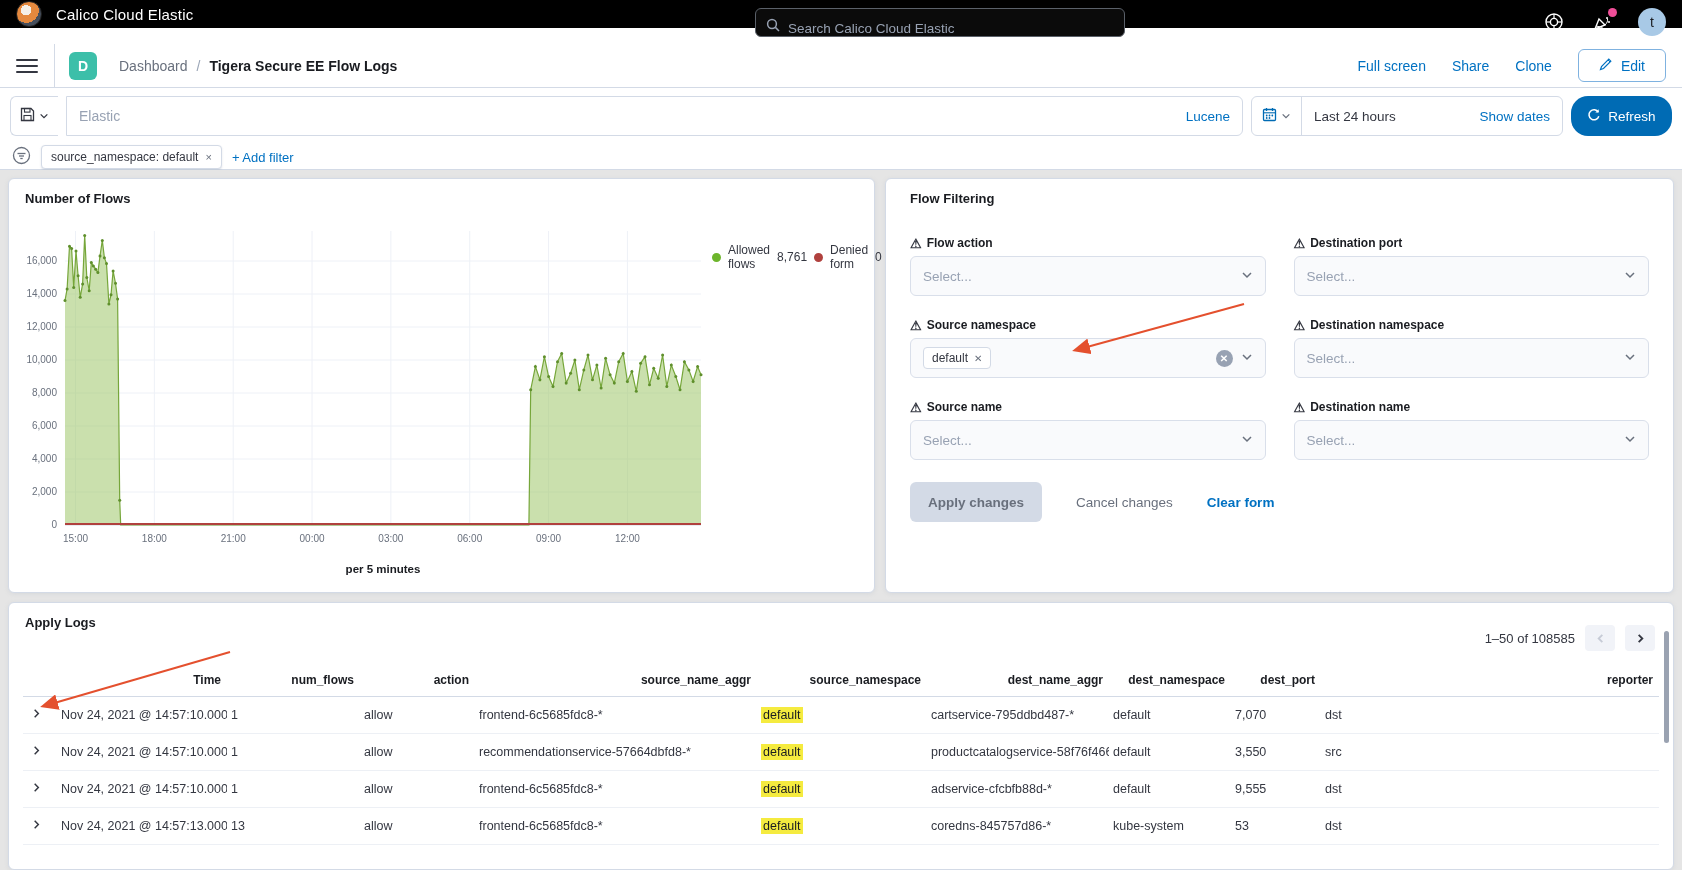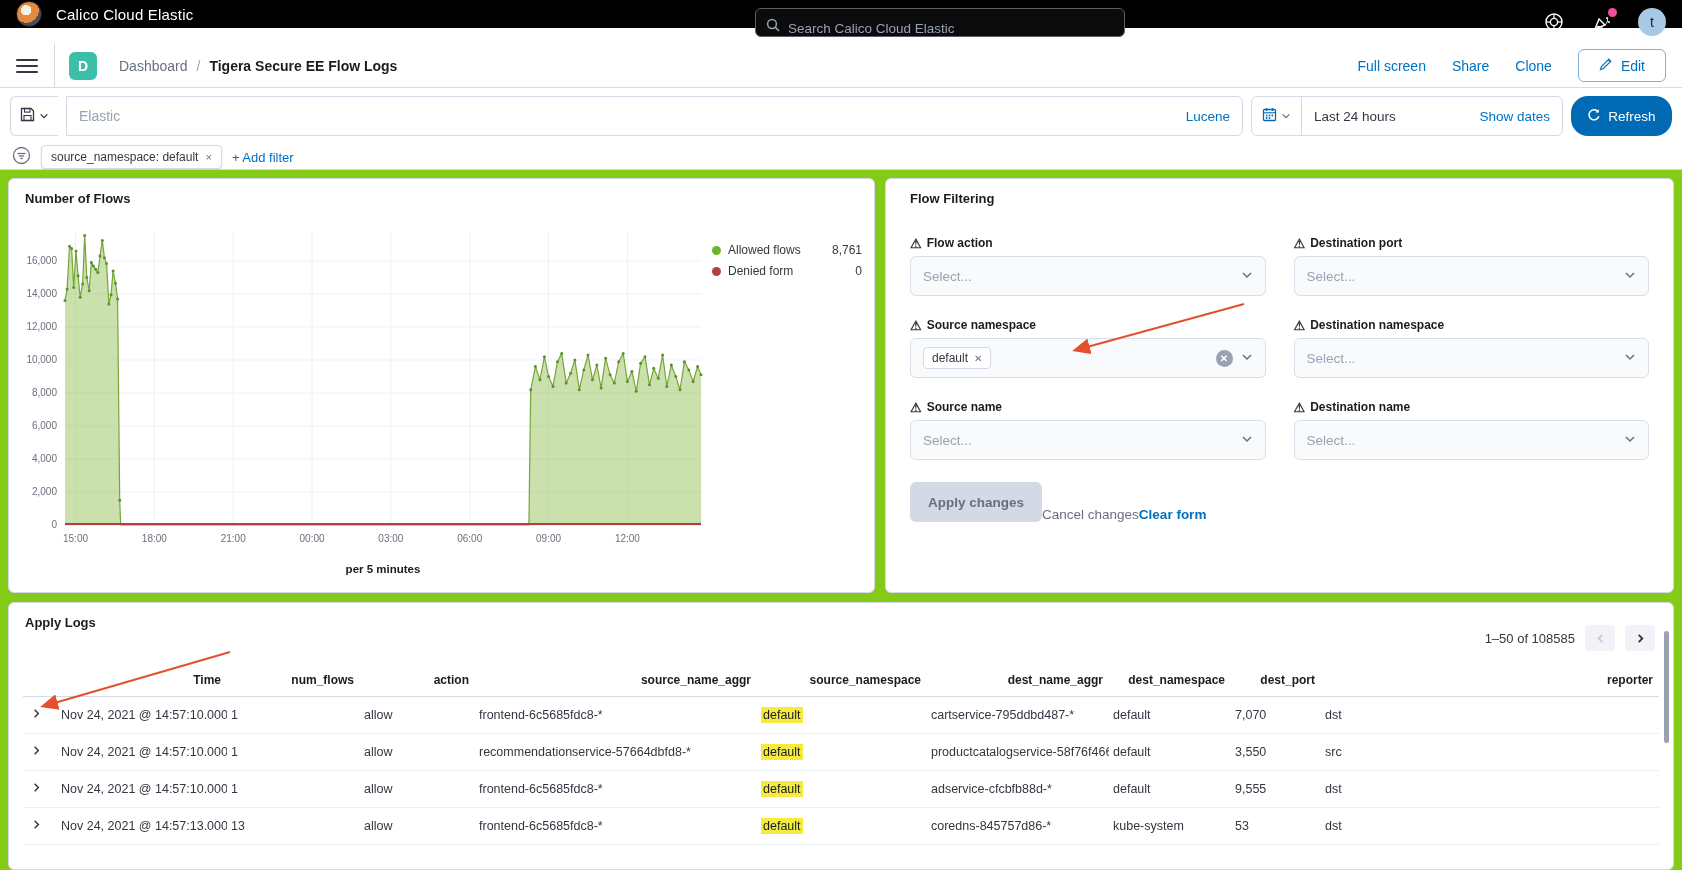--- a/index.html
+++ b/index.html
@@ -58,50 +58,50 @@
   .refresh-btn { width:101px; height:40px; border:none; border-radius:17px; background:#006bb4; color:#fff;
                  font-size:13.5px; font-weight:500; display:flex; align-items:center; justify-content:center;
                  gap:7px; cursor:pointer; font-family:inherit; }
   .filterrow { position:absolute; left:12px; top:56px; height:26px; display:flex; align-items:center; gap:10px; }
   .filter-pill { border:1px solid #d3dae6; border-radius:4px; background:#fff; box-shadow:0 1px 2px rgba(152,162,179,.3);
                  padding:4px 9px; font-size:12px; color:#343741; display:flex; align-items:center; gap:7px; cursor:pointer; }
   .pill-x { color:#69707d; font-size:11px; }
   .add-filter { color:#0071c2; font-size:13px; cursor:pointer; }
 
   
-  .dashboard { position:absolute; left:0; top:170px; width:1682px; height:700px; background:#84cc16; }
+  .dashboard { position:absolute; left:0; top:170px; width:1682px; height:700px; background:#e5e5e5; }
   .panel { position:absolute; background:#fff; border:1px solid #d3dae6; border-radius:6px;
            box-shadow:0 1px 4px rgba(152,162,179,.18); }
   .panel-title { font-size:13px; font-weight:700; color:#1a1c21; }
 
   #chart-panel { left:8px; top:8px; width:867px; height:415px; }
   #chart-panel .panel-title { position:absolute; left:16px; top:12px; }
   #flow-chart-svg { position:absolute; left:16px; top:36px; }
-  .chart-legend { position:absolute; right:12px; top:64px; width:150px; display:flex; flex-direction:column; gap:7px; }
+  .chart-legend { position:absolute; right:12px; top:64px; width:150px; display:flex; flex-direction:row; gap:7px; }
   .legend-row { display:flex; align-items:center; gap:7px; font-size:12px; color:#343741; }
   .legend-dot { width:9px; height:9px; border-radius:50%; flex:0 0 auto; }
   .legend-label { flex:1; }
   .legend-value { text-align:right; }
   .chart-xcaption { position:absolute; left:56px; top:384px; width:636px; text-align:center;
                     font-size:11.5px; font-weight:700; color:#1a1c21; }
 
   #filter-panel { left:885px; top:8px; width:789px; height:415px; padding:12px 24px; }
   .ff-grid { margin-top:30px; display:grid; grid-template-columns:1fr 1fr; column-gap:28px; row-gap:22px; }
   .ff-label { display:flex; align-items:center; gap:5px; font-size:12px; font-weight:700; color:#1a1c21; margin-bottom:6px; }
   .warn-ico { font-size:13px; line-height:1; color:#343741; }
   .ff-select { height:40px; background:#f9fafc; border:1px solid #d9dfea; border-radius:6px; display:flex;
                align-items:center; padding:0 12px; gap:8px; cursor:pointer; }
   .ff-ph { color:#98a2b3; font-size:13.5px; flex:1; }
   .ff-spacer { flex:1; }
   .combo-pill { background:#fff; border:1px solid #d3dae6; border-radius:4px; padding:3px 8px; font-size:12px;
                 color:#343741; display:flex; align-items:center; gap:6px; }
   .combo-pill .pill-x { font-size:10px; }
   .clear-circle { width:17px; height:17px; border-radius:50%; background:#98a2b3; color:#fff; font-size:10px;
                   font-weight:700; display:flex; align-items:center; justify-content:center; cursor:pointer; }
-  .ff-buttons { margin-top:22px; display:flex; align-items:flex-end; }
+  .ff-buttons { margin-top:22px; display:flex; align-items:center; gap:34px; }
   .apply-btn { height:40px; padding:0 18px; border:none; border-radius:6px; background:#d3dae6; color:#69707d;
                font-size:13.5px; font-weight:600; font-family:inherit; cursor:not-allowed; }
   .cancel-btn { color:#69707d; font-size:13.5px; cursor:pointer; }
   .clearform-btn { color:#0071c2; font-size:13.5px; font-weight:600; cursor:pointer; }
 
   #logs-panel { left:8px; top:432px; width:1666px; height:268px; }
   #logs-panel .panel-title { position:absolute; left:16px; top:12px; }
   .pagination { position:absolute; right:18px; top:22px; display:flex; align-items:center; gap:10px; }
   .page-count { font-size:13px; color:#343741; }
   .page-btn { width:30px; height:26px; border-radius:4px; background:#f1f3f8; display:flex; align-items:center;

